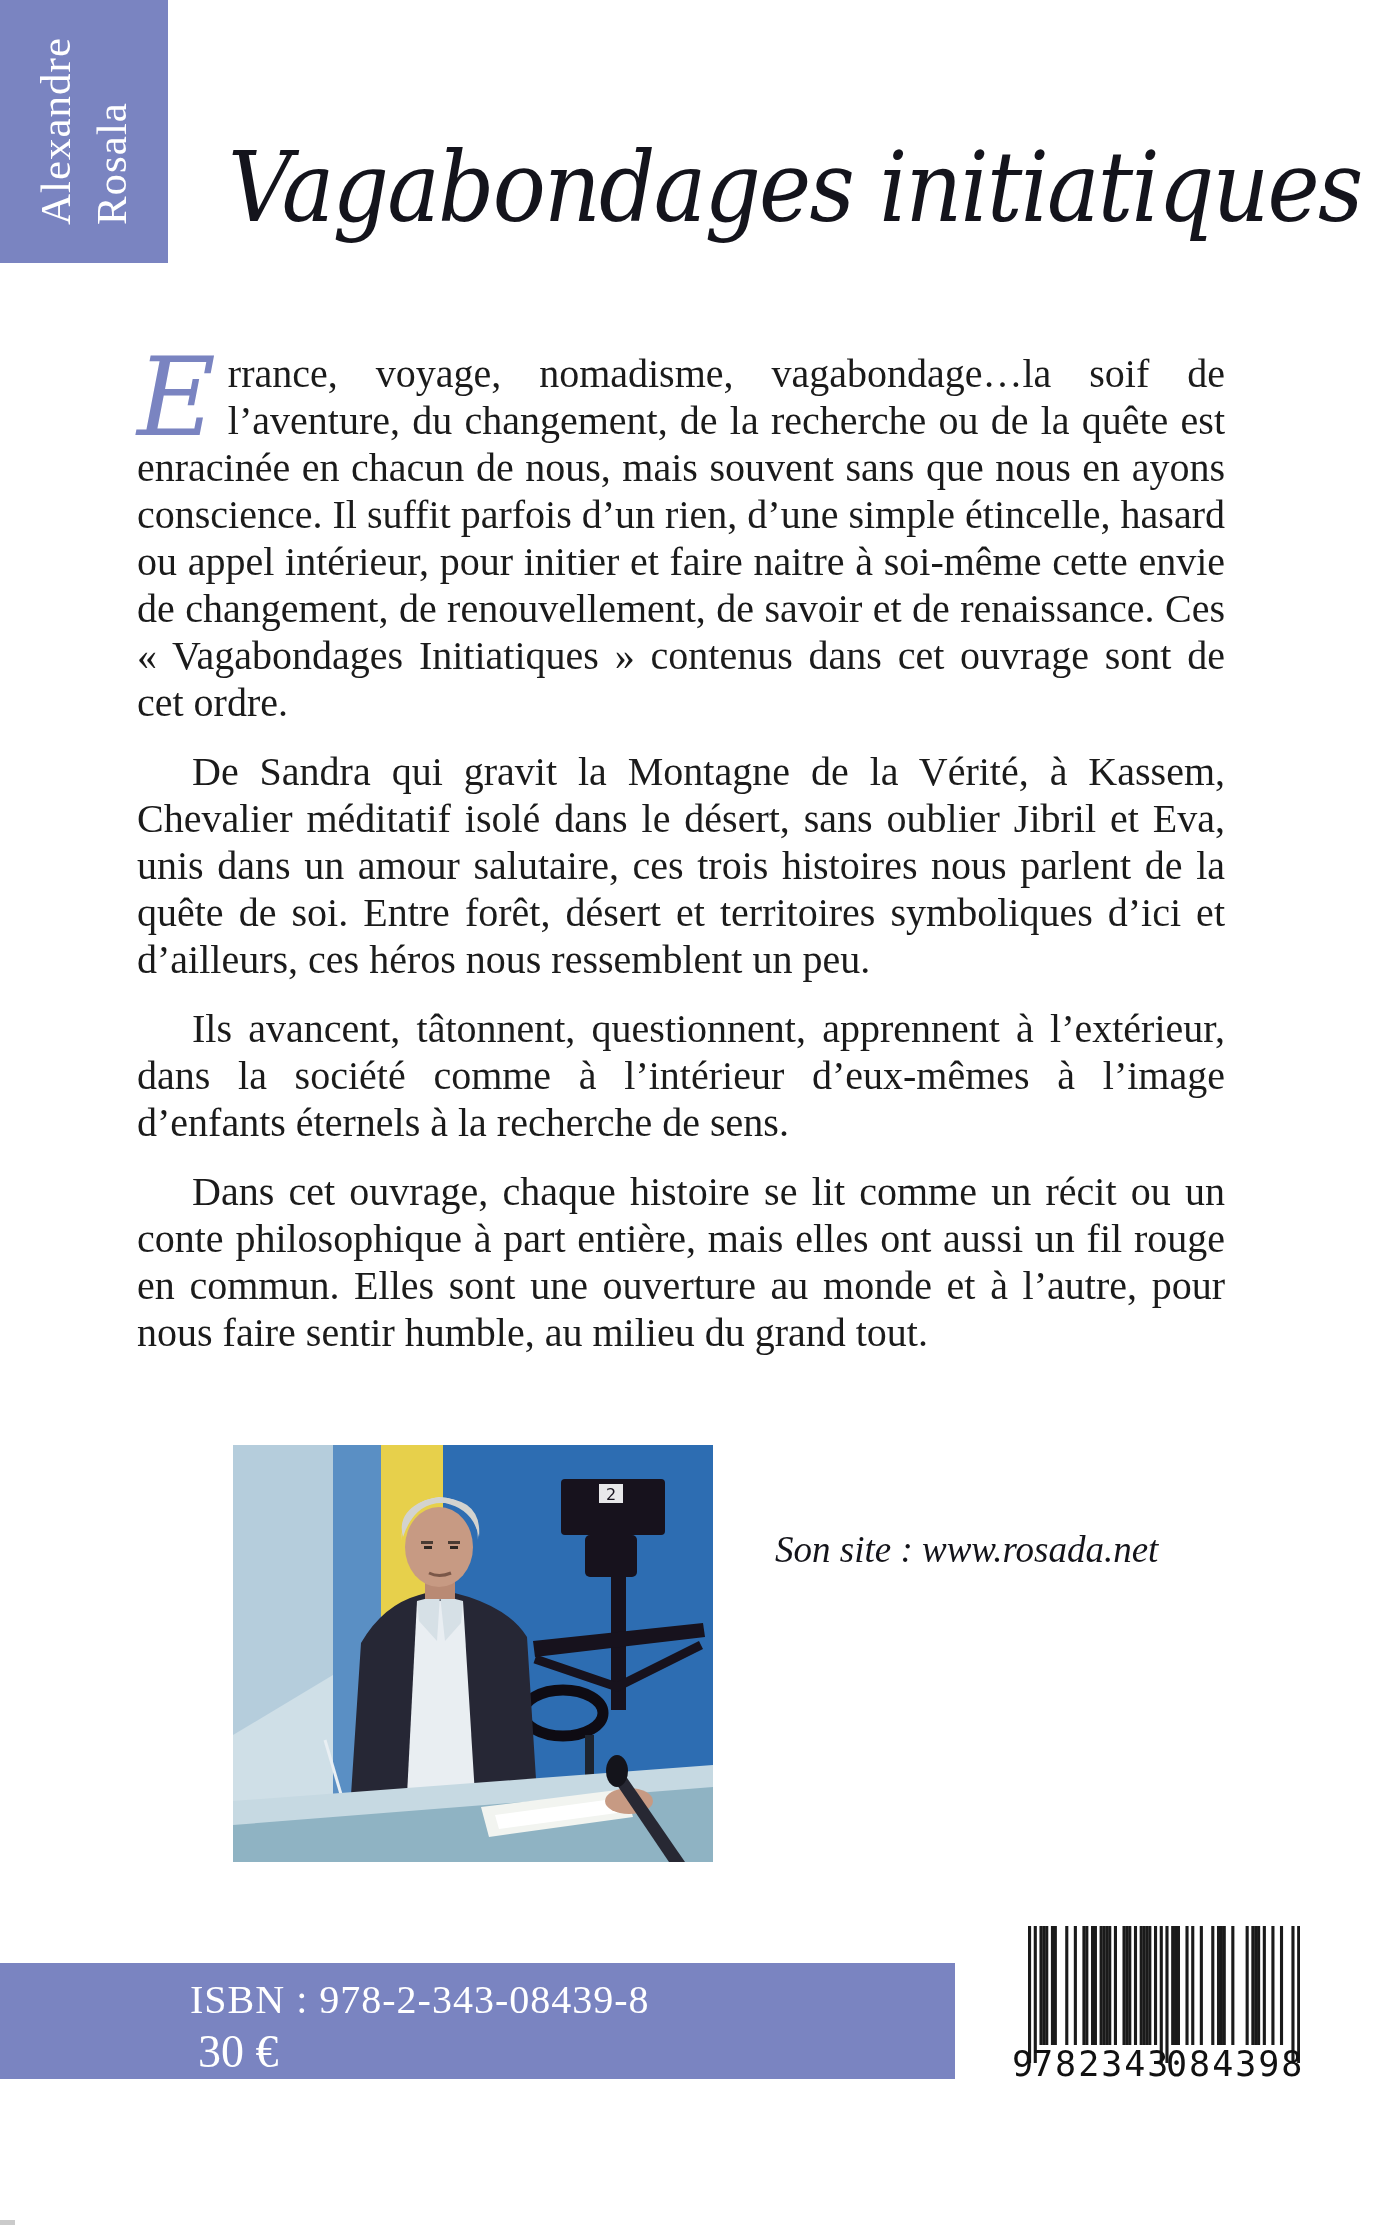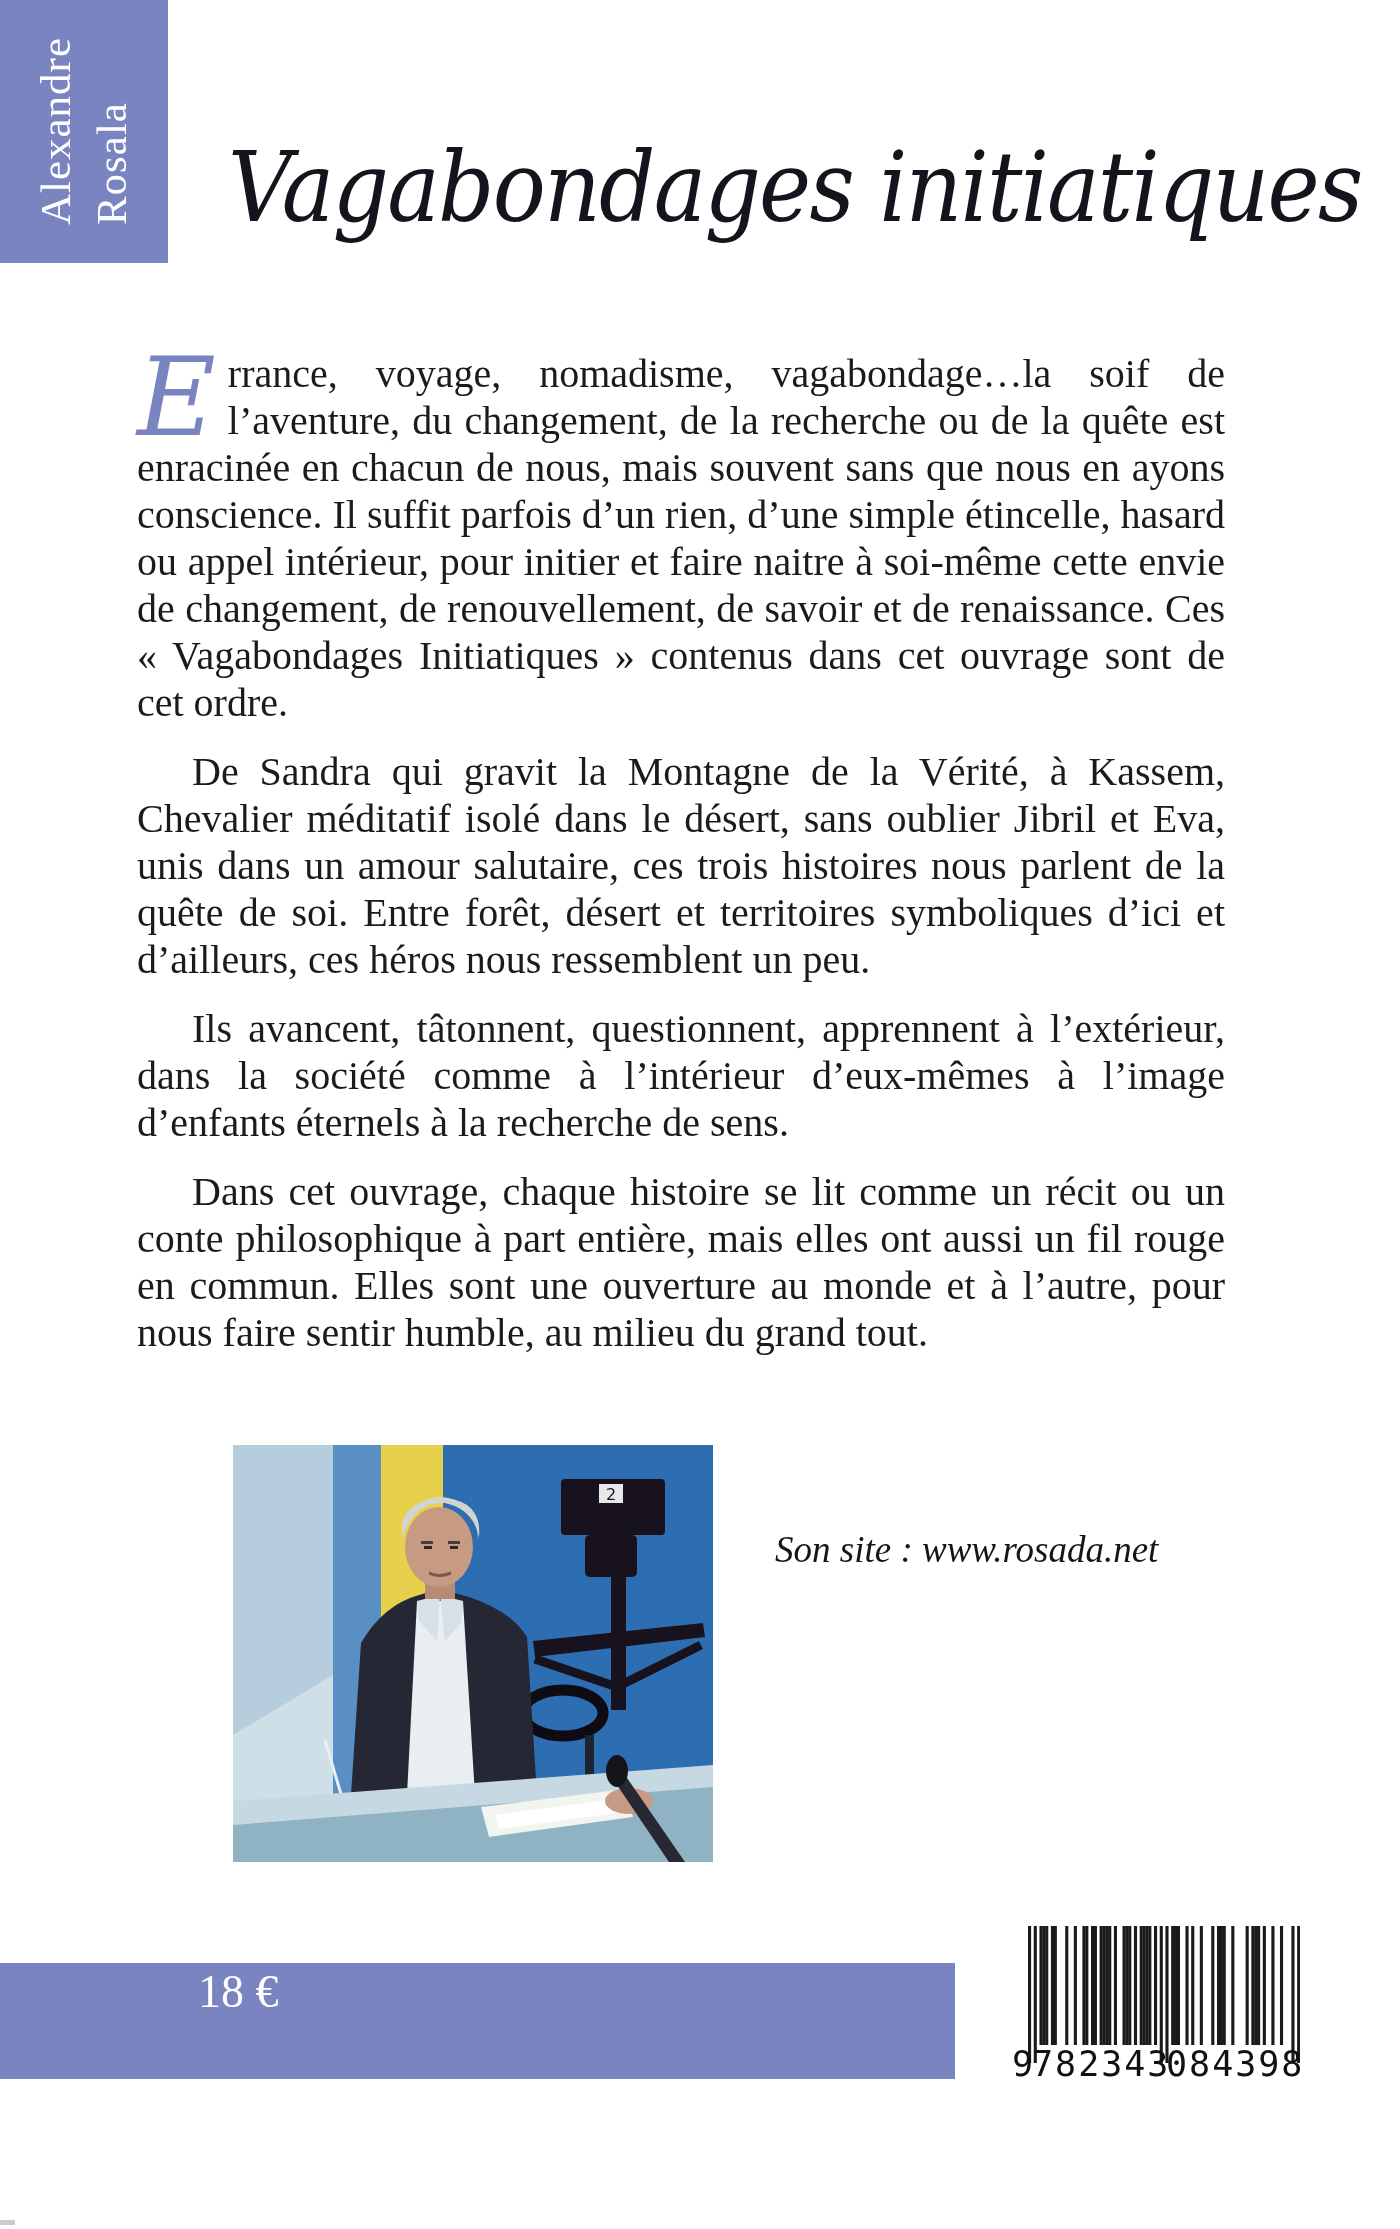--- a/index.html
+++ b/index.html
@@ -160,21 +160,22 @@
         <ellipse cx="384" cy="326" rx="11" ry="16" fill="#14141b"></ellipse>
       </g>
     </svg>
   </div>
 
   <div class="bio">
     <p class="site">Son site : www.rosada.net</p>
   </div>
 
   <div class="isbn-band">
-    <div class="price-line">18 €</div>
+    <div class="isbn-line">ISBN : 978-2-343-08439-8</div>
+    <div class="price-line">30 €</div>
   </div>
 
   <div class="barcode">
     <svg id="bc-svg" width="272" height="137">
         <rect x="0.00" y="0" width="3.11" height="137" fill="#1a1a1a"></rect>
         <rect x="5.73" y="0" width="3.11" height="137" fill="#1a1a1a"></rect>
         <rect x="11.45" y="0" width="3.11" height="119" fill="#1a1a1a"></rect>
         <rect x="14.32" y="0" width="3.11" height="119" fill="#1a1a1a"></rect>
         <rect x="17.18" y="0" width="3.11" height="119" fill="#1a1a1a"></rect>
         <rect x="22.91" y="0" width="3.11" height="119" fill="#1a1a1a"></rect>

